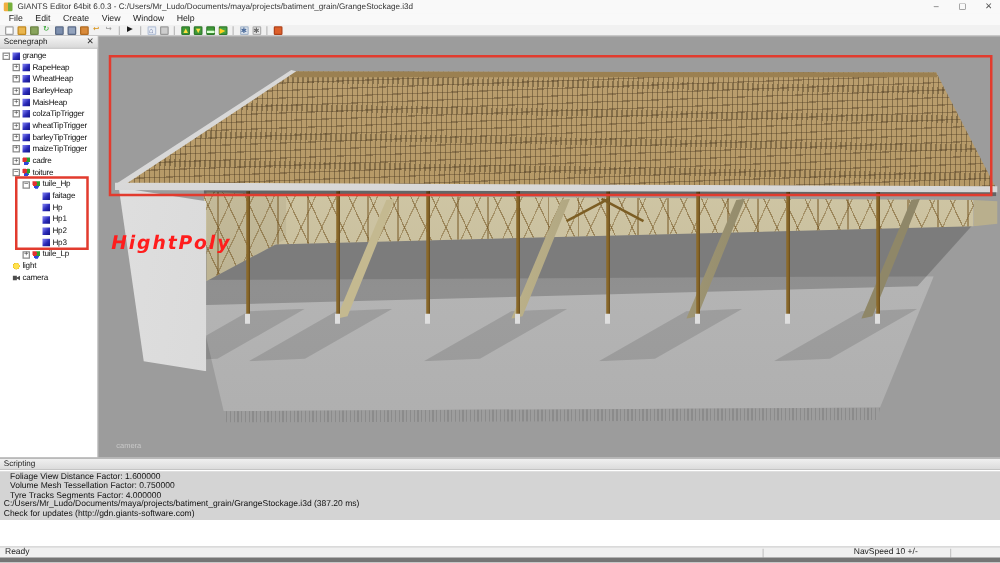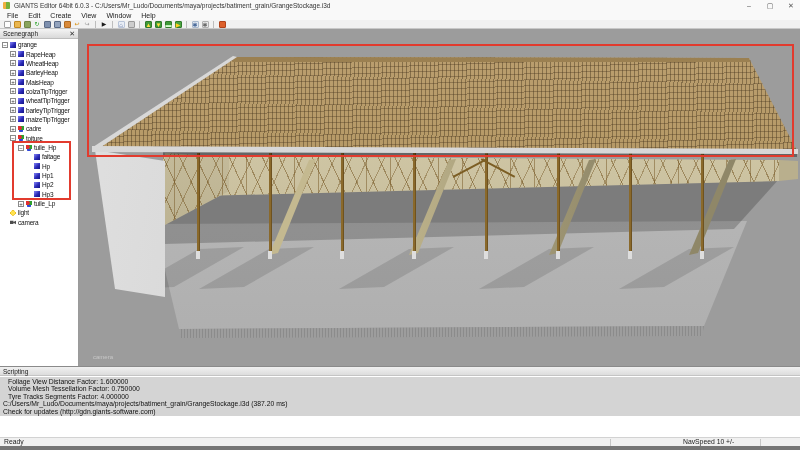--- a/index.html
+++ b/index.html
@@ -307,20 +307,21 @@
               background:
                 repeating-linear-gradient(92deg,rgba(70,55,30,.45) 0 1px,rgba(0,0,0,0) 1px 4px),
                 repeating-linear-gradient(178deg,rgba(80,60,35,.4) 0 1px,rgba(0,0,0,0) 1px 6px),
                 linear-gradient(180deg,#bb9f70 0%,#b2955f 70%,#a68a55 100%);"></div>
   <div class="vp-shape" style="clip-path:polygon(155px 28px,670px 29px,671px 33px,153px 33px);background:#9b8051;"></div>
   <div class="vp-shape" style="clip-path:polygon(154px 27px,158px 28px,19px 120px,14px 118px);background:#d8d8d8;"></div>
   <div class="vp-shape" style="clip-path:polygon(13px 117px,719px 120px,719px 125px,13px 123px);
               background:linear-gradient(180deg,#ececec,#b4b4b4);"></div>
 
   <div class="red-rect"></div>
+  <div class="hightpoly">HightPoly</div>
   <div class="camera-label">camera</div>
 </div>
 
 <div class="abs scripting">
   <div class="sc-header">
     <span>Scripting</span>
   </div>
   <div class="sc-log">
       <div class="log-line">Foliage View Distance Factor: 1.600000</div>
       <div class="log-line">Volume Mesh Tessellation Factor: 0.750000</div>

